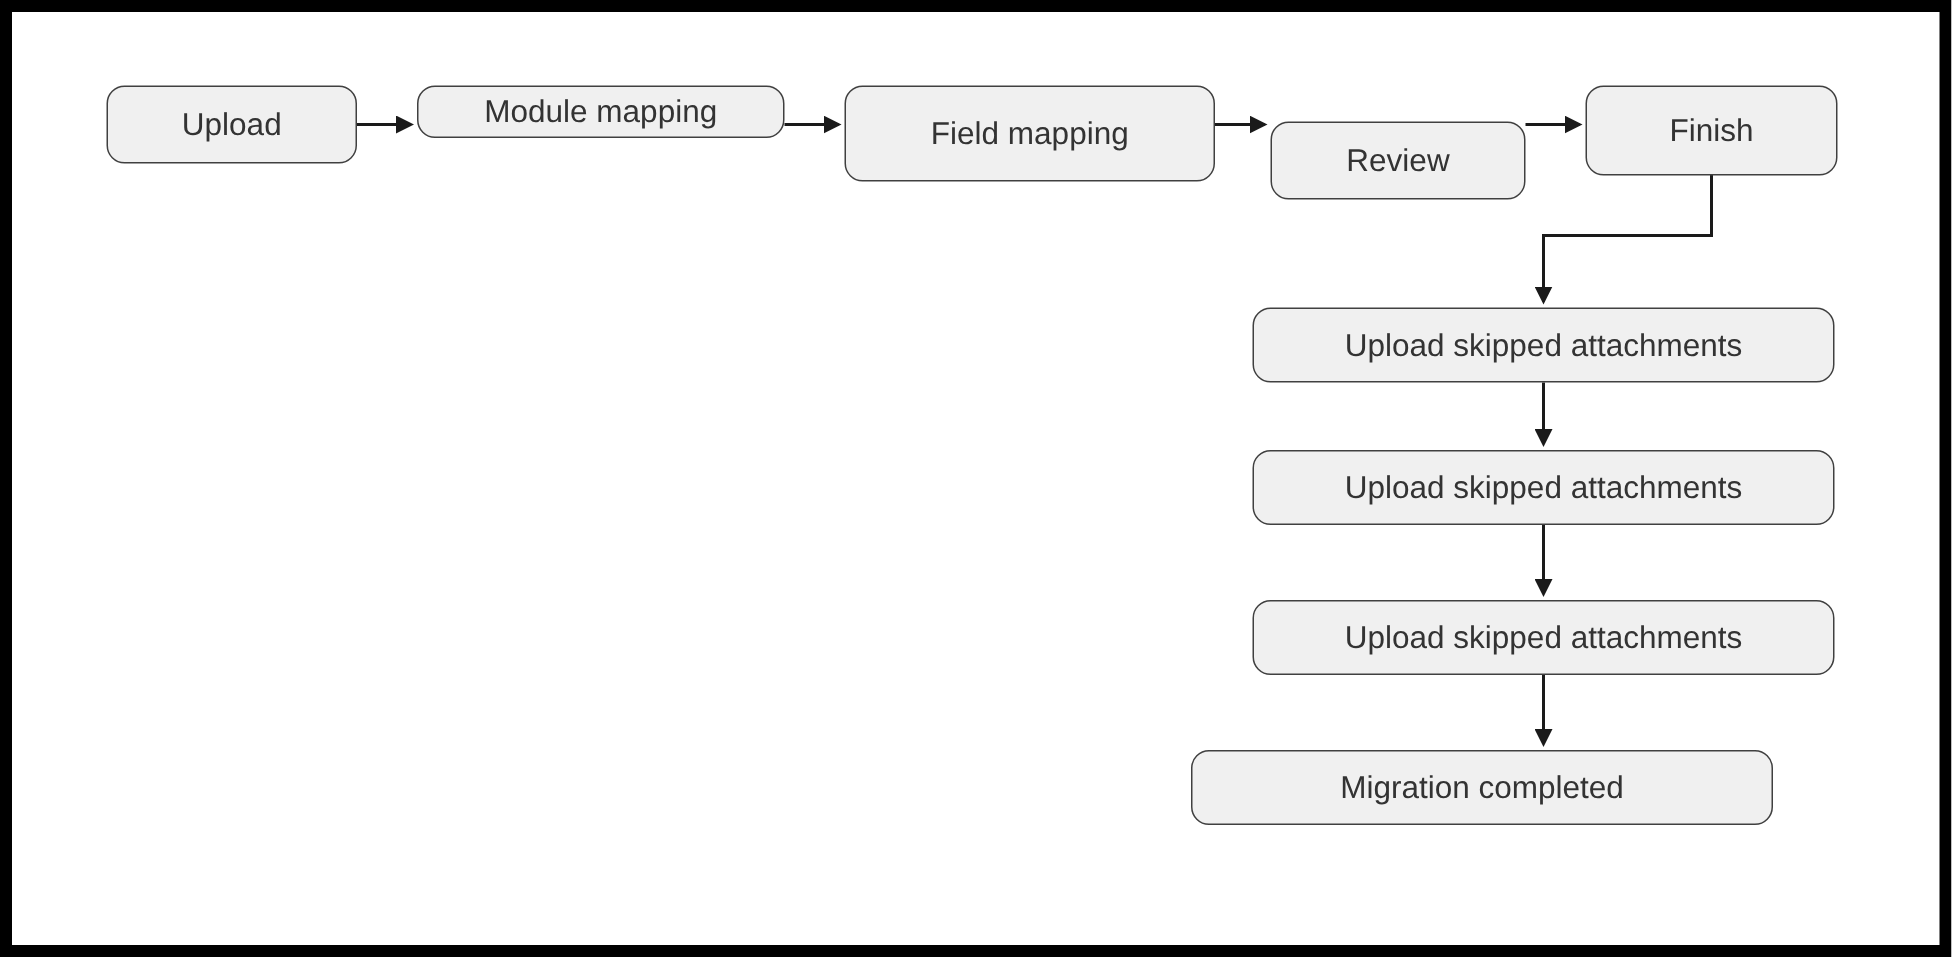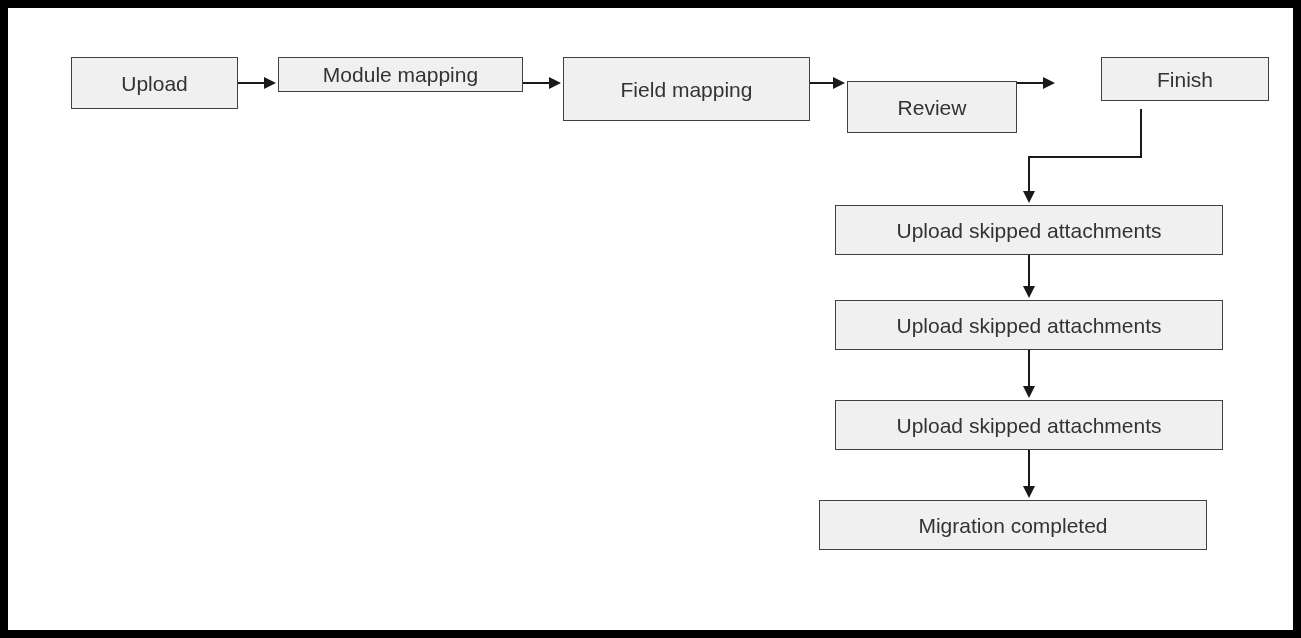--- a/index.html
+++ b/index.html
@@ -38,21 +38,21 @@
     fill: var(--edge, #1a1a1a);
     stroke: none;
   }
   .node {
     position: absolute;
     display: flex;
     align-items: center;
     justify-content: center;
     background: var(--node-fill, #f0f0f0);
     border: 1.5px solid var(--node-border, #404040);
-    border-radius: 0;
+    border-radius: 12px;
     color: var(--node-text, #333333);
     font-size: 21px;
     line-height: 1;
     z-index: 2;
     white-space: nowrap;
     text-align: center;
   }
 </style>
 </head>
 <body>
@@ -84,34 +84,34 @@
   </div>
 
   <div class="node" style="left:563px; top:57px; width:247px; height:64px;">
     <span>Field mapping</span>
   </div>
 
   <div class="node" style="left:847px; top:57px; width:170px; height:52px;margin-top:24px;">
     <span>Review</span>
   </div>
 
-  <div class="node" style="left:1057px; top:57px; width:168px; height:44px;margin-left:44px;">
+  <div class="node" style="left:1057px; top:57px; width:168px; height:60px;">
     <span>Finish</span>
   </div>
 
   <div class="node" style="left:835px; top:205px; width:388px; height:50px;">
     <span>Upload skipped attachments</span>
   </div>
 
   <div class="node" style="left:835px; top:300px; width:388px; height:50px;">
     <span>Upload skipped attachments</span>
   </div>
 
   <div class="node" style="left:835px; top:400px; width:388px; height:50px;">
     <span>Upload skipped attachments</span>
   </div>
 
-  <div class="node" style="left:819px; top:500px; width:388px; height:50px;">
+  <div class="node" style="left:794px; top:500px; width:388px; height:50px;">
     <span>Migration completed</span>
   </div>
 
   <div class="frame"></div>
 </div>
 
 </body></html>

